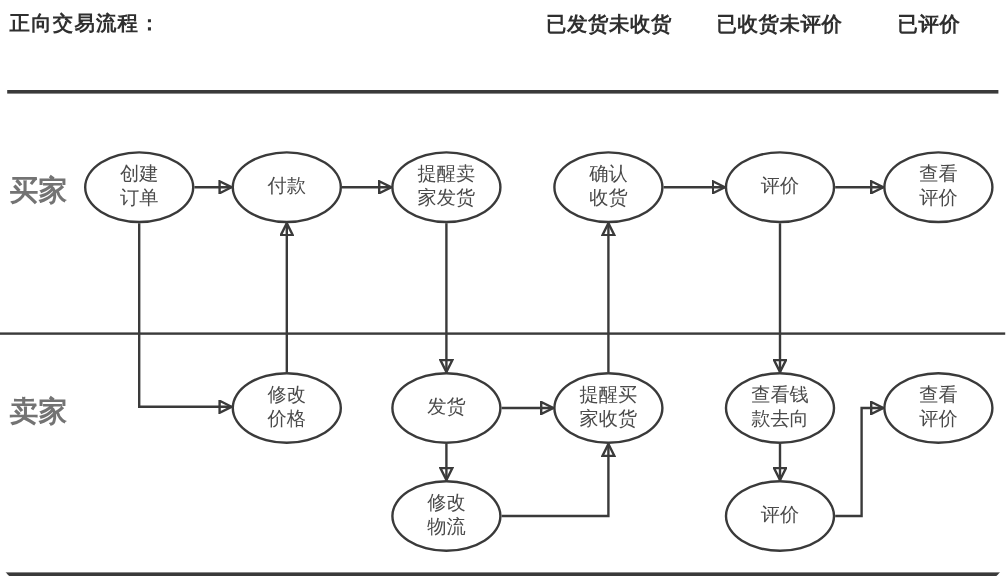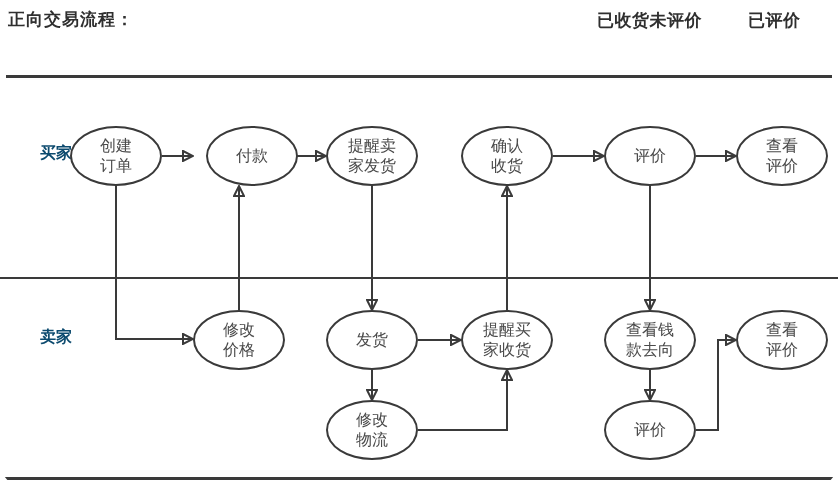--- a/index.html
+++ b/index.html
@@ -21,21 +21,21 @@
     position: absolute; top: 9px;
     font-size: 17px; font-weight: bold; color: #2f2f2f;
     letter-spacing: 0.5px;
   }
   .rule { position: absolute; background: #3a3a3a; }
   .rule-top    { left: 6px;  top: 75px;  width: 826px; height: 3px; }
   .rule-middle { left: 0px;  top: 277px; width: 838px; height: 2px; }
   .rule-bottom { left: 4px;  top: 477px; width: 830px; height: 3px; }
   .lane-label {
     position: absolute; left: 8px;
-    font-size: 16px; font-weight: bold; color: #0c4a6e; margin-left: 32px;
+    font-size: 24px; font-weight: bold; color: #737373;
   }
   .lane-label.buyer  { top: 143px; }
   .lane-label.seller { top: 327px; }
   .connectors { position: absolute; left: 0; top: 0; }
   .connectors path { stroke: #3a3a3a; stroke-width: 2; fill: none; }
   .node {
     position: absolute;
     width: 92px; height: 60px;
     box-sizing: border-box;
     border: 2px solid #3a3a3a;
@@ -46,20 +46,21 @@
     font-size: 16px; line-height: 1.25; color: #4a4a4a;
     white-space: pre-line;
   }
 </style>
 </head>
 <body>
 
 <div class="canvas">
 
   <div class="hdr-title">正向交易流程：</div>
+  <div class="stage" style="left:455px">已发货未收货</div>
   <div class="stage" style="left:597px">已收货未评价</div>
   <div class="stage" style="left:748px">已评价</div>
 
   <div class="rule rule-top"></div>
   <div class="rule rule-middle"></div>
   <div class="rule rule-bottom"></div>
 
   <div class="lane-label buyer">买家</div>
   <div class="lane-label seller">卖家</div>
 
@@ -80,21 +81,21 @@
     <path d="M372,370 V400" marker-end="url(#ah)"></path>
     <path d="M418,430 H507 V370" marker-end="url(#ah)"></path>
     <path d="M507,310 V186" marker-end="url(#ah)"></path>
     <path d="M650,186 V310" marker-end="url(#ah)"></path>
     <path d="M650,370 V400" marker-end="url(#ah)"></path>
     <path d="M696,430 H718 V340 H736" marker-end="url(#ah)"></path>
   </svg>
 
   <div class="node" style="left:70px;  top:126px">创建
 订单</div>
-  <div class="node" style="left:206px; top:126px">付款</div>
+  <div class="node" style="left:193px; top:126px">付款</div>
   <div class="node" style="left:326px; top:126px">提醒卖
 家发货</div>
   <div class="node" style="left:461px; top:126px">确认
 收货</div>
   <div class="node" style="left:604px; top:126px">评价</div>
   <div class="node" style="left:736px; top:126px">查看
 评价</div>
 
   <div class="node" style="left:193px; top:310px">修改
 价格</div>

